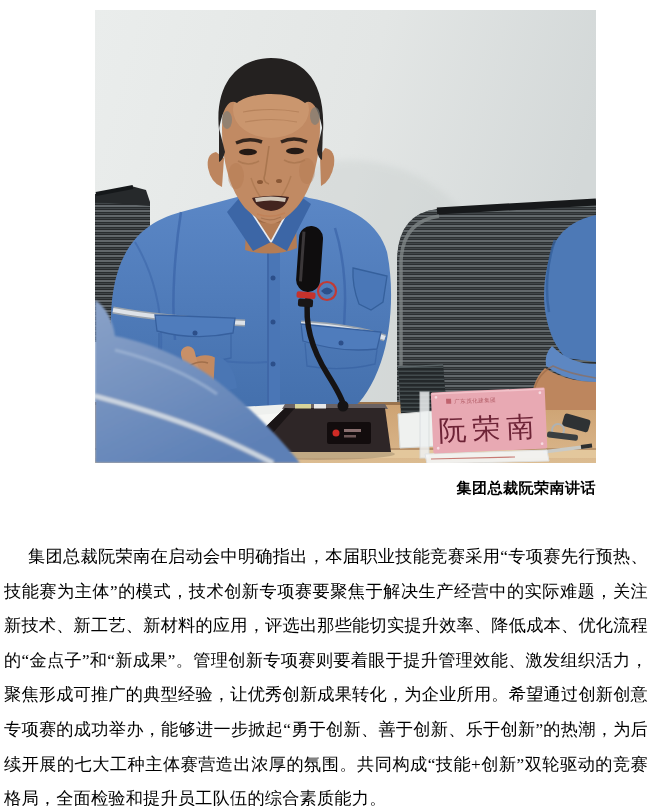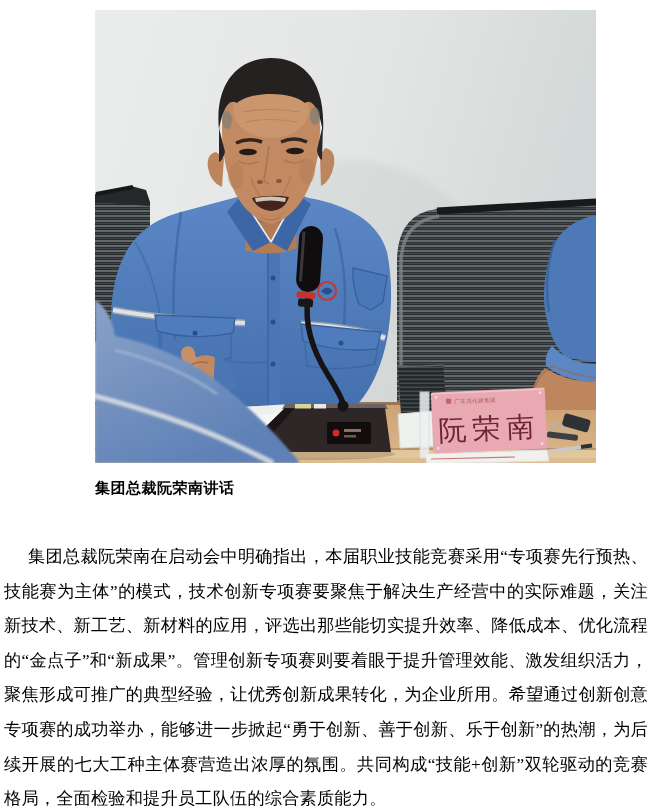--- a/index.html
+++ b/index.html
@@ -1,20 +1,20 @@
 <!DOCTYPE html>
 <html><head>
 <meta charset="utf-8">
 <style>
   html,body{margin:0;padding:0;background:#fff;}
   .page{position:relative;width:651px;height:806px;background:#ffffff;overflow:hidden;
         font-family:"Liberation Sans","DejaVu Sans",sans-serif;}
   .photo{position:absolute;left:95px;top:10px;width:501px;height:453px;margin:0;padding:0;}
   .photo svg{display:block;width:100%;height:100%;}
-  .caption{position:absolute;left:95px;top:479px;width:501px;text-align:left;
+  .caption{position:absolute;left:95px;top:479px;width:501px;text-align:right;
            font-weight:700;font-size:15px;color:#000;letter-spacing:0.5px;
            font-family:"Liberation Sans","DejaVu Sans",sans-serif;}
   .body-text{position:absolute;left:4px;top:540px;width:644px;margin:0;
              font-family:"Liberation Serif","DejaVu Serif",serif;
              font-size:17.2px;line-height:34.6px;text-align:justify;
              text-indent:24px;color:#000;letter-spacing:0.2px;}
 </style>
 </head>
 <body>
 

